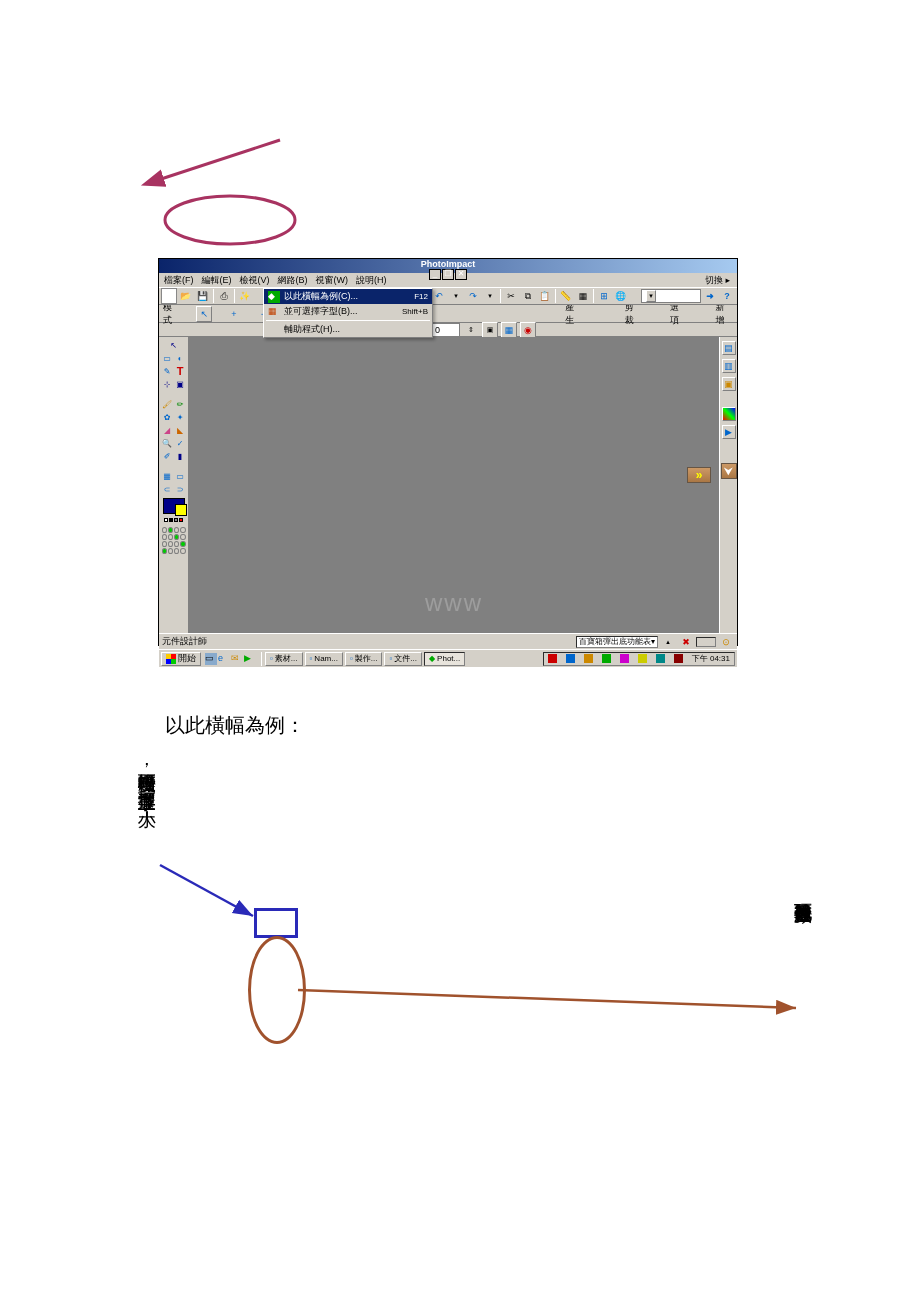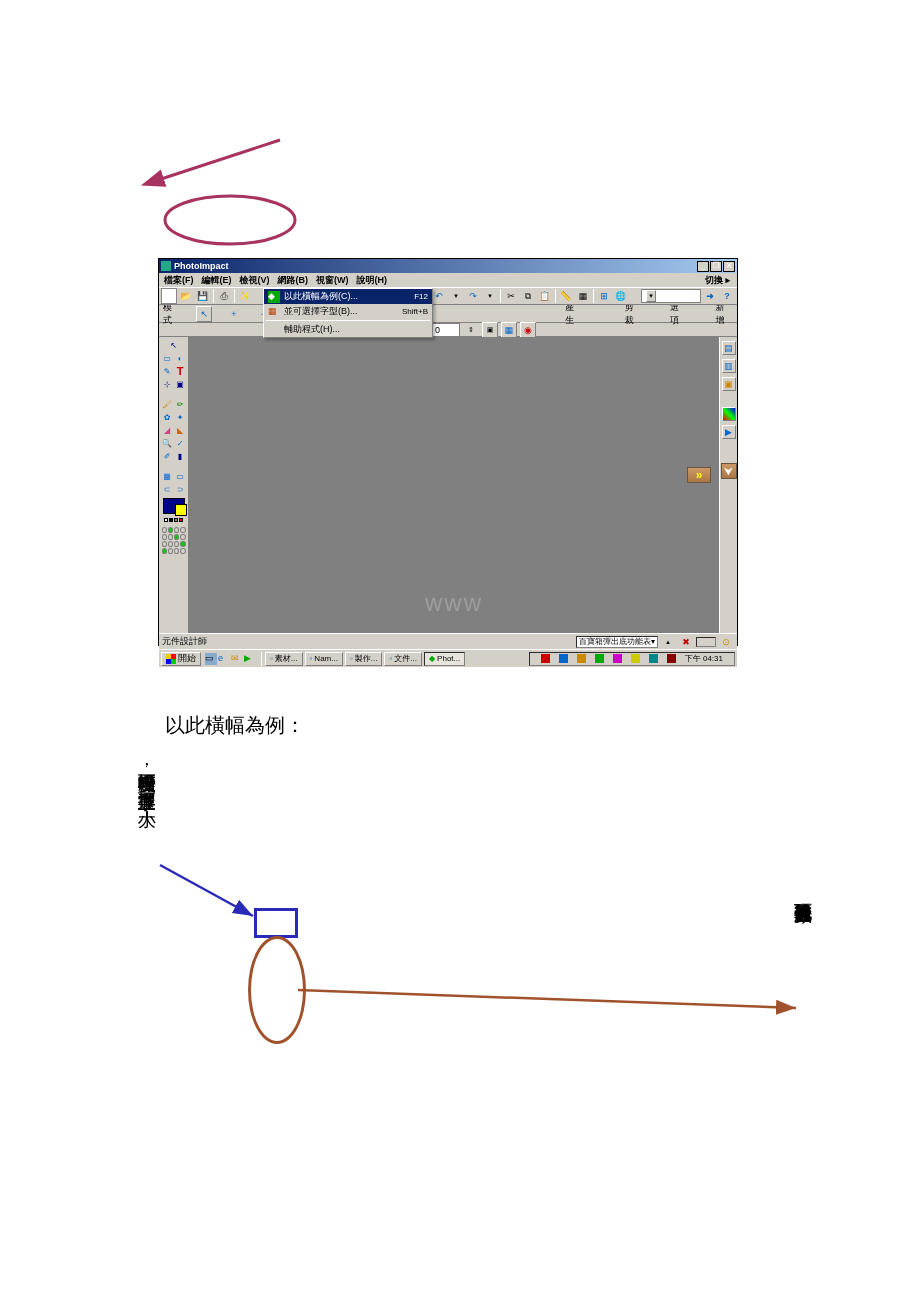--- a/index.html
+++ b/index.html
@@ -4,26 +4,26 @@
 <style>
   * { box-sizing: border-box; margin: 0; padding: 0; }
   body { width: 920px; height: 1302px; background: #fff; font-family: "Microsoft JhengHei", Arial, sans-serif; position: relative; }
   .page { position: relative; width: 100%; height: 100%; }
 
   
   .top-annot { position: absolute; left: 140px; top: 130px; }
 
   
   .app-window { position: absolute; left: 158px; top: 258px; width: 580px; height: 388px; font-size: 9px; font-family: Tahoma, Arial, sans-serif; background: #d4d0c8; border: 1px solid #000; }
-  .titlebar { height: 14px; background: linear-gradient(to right, #0a246a, #a6caf0); color: #fff; display: flex; align-items: center; padding: 0 2px; }
+  .titlebar { height: 14px; background: linear-gradient(to right, #0a246a, #a6caf0); color: #fff; display: flex; align-items: center; padding: 0 2px; flex-direction: column; }
   .titlebar-icon { width: 10px; height: 10px; background: #2a8; margin-right: 3px; display: inline-block; }
   .titlebar-text { flex: 1; font-size: 9px; font-weight: bold; }
   .winbtns { display: flex; gap: 1px; }
   .winbtn { width: 12px; height: 11px; background: #d4d0c8; border: 1px solid #000; font-size: 8px; line-height: 8px; text-align: center; cursor: default; font-family: Arial; }
-  .menubar { height: 14px; background: #d4d0c8; display: flex; align-items: center; padding-left: 2px; gap: 2px; font-weight: bold; }
+  .menubar { height: 14px; background: #d4d0c8; display: flex; align-items: center; padding-left: 2px; gap: 2px; }
   .menubar span { padding: 0 3px; font-size: 9px; }
   .menubar .switch { margin-left: auto; margin-right: 4px; }
 
   .toolbar1 { height: 18px; background: #d4d0c8; border-top: 1px solid #fff; border-bottom: 1px solid #808080; display: flex; align-items: center; padding: 0 2px; gap: 1px; position: relative; }
   .tbtn { width: 16px; height: 16px; border: 1px solid transparent; display: inline-flex; align-items: center; justify-content: center; font-size: 9px; }
   .tbtn.raised { border: 1px solid #808080; border-top-color: #fff; border-left-color: #fff; background: #d4d0c8; }
   .sep { width: 1px; height: 14px; background: #808080; border-right: 1px solid #fff; margin: 0 1px; }
 
   
   .dropdown { position: absolute; left: 104px; top: 0; width: 170px; background: #d4d0c8; border: 1px solid #808080; border-top-color:#fff; border-left-color:#fff; z-index: 5; box-shadow: 2px 2px 3px rgba(0,0,0,.3); }
@@ -63,21 +63,21 @@
 
   .statusbar { height: 16px; background: #d4d0c8; border-top: 1px solid #fff; display: flex; align-items: center; padding: 0 3px; font-size: 9px; }
   .status-right { margin-left: auto; display: flex; align-items: center; gap: 2px; }
   .statcombo { height: 12px; border: 1px inset #808080; background: #fff; padding: 0 2px; font-size: 8px; display: inline-flex; align-items: center; }
 
   .taskbar { height: 18px; background: #d4d0c8; border-top: 1px solid #fff; display: flex; align-items: center; padding: 0 2px; gap: 2px; }
   .startbtn { height: 14px; padding: 0 4px; border: 1px solid #808080; border-top-color: #fff; border-left-color: #fff; background: #d4d0c8; display: inline-flex; align-items: center; gap: 2px; font-size: 9px; }
   .startbtn .flag { width: 10px; height: 10px; background: conic-gradient(#f00 0 25%, #0c0 0 50%, #00f 0 75%, #fc0 0); }
   .taskbtn { height: 14px; padding: 0 4px; border: 1px solid #808080; border-top-color: #fff; border-left-color: #fff; background: #d4d0c8; font-size: 8px; white-space: nowrap; overflow: hidden; display: inline-flex; align-items: center; gap: 2px; max-width: 56px; }
   .taskbtn.active { border: 1px inset #808080; background: #e8e4dc; }
-  .tray { margin-left: auto; height: 14px; border: 1px inset #808080; display: flex; align-items: center; padding: 0 11px; gap: 9px; font-size: 8px; }
+  .tray { margin-left: auto; height: 14px; border: 1px inset #808080; display: flex; align-items: center; padding: 0 4px; gap: 9px; font-size: 8px; }
   .trayicon { width: 9px; height: 9px; }
 
   .ql { display: flex; gap: 1px; margin: 0 2px; }
   .qlicon { width: 12px; height: 12px; }
 
   
   .caption1 { position: absolute; left: 165px; top: 668px; font-size: 20px; }
   .caption2 { position: absolute; left: 165px; top: 712px; font-size: 20px; }
 
   

